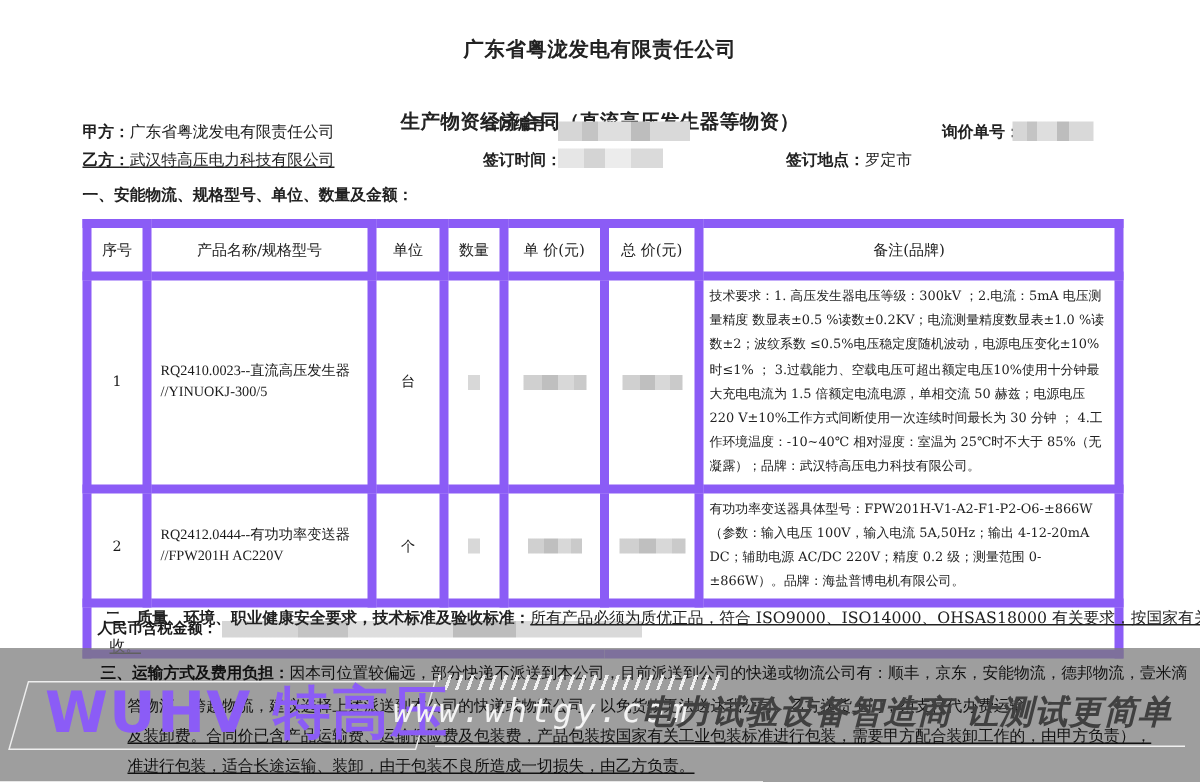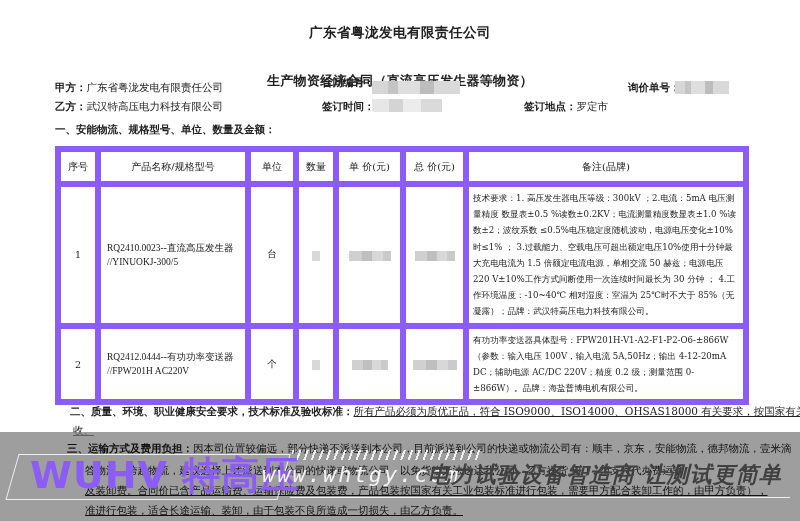--- a/index.html
+++ b/index.html
@@ -55,21 +55,21 @@
 </style>
 </head>
 <body>
 
 <div id="doc-company" class="abs title">广东省粤泷发电有限责任公司</div>
 <div id="doc-contract" class="abs title">生产物资经济合同（直流高压发生器等物资）</div>
 
 <div class="abs meta" style="left:55px; top:81px;">
   <span>甲方：</span><span class="v">广东省粤泷发电有限责任公司</span>
 </div>
-<div class="abs meta" style="left:55px; top:100px;">
+<div class="abs meta" style="left:55px; top:100px;text-decoration:underline;">
   <span>乙方：</span><span class="v">武汉特高压电力科技有限公司</span>
 </div>
 
 <div class="abs meta" style="left:322px; top:76px;">
   <span>合同编号：</span>
 </div>
 <span class="abs redact" style="left:372px; top:81px; width:88px;"></span>
 
 <div class="abs meta" style="left:322px; top:100px;">
   <span>签订时间：</span>
@@ -126,20 +126,26 @@
       <td class="c-name">
         <div>RQ2412.0444--有功功率变送器</div>
         <div>//FPW201H AC220V</div>
       </td>
       <td class="c-center">个</td>
       <td class="c-center"><span class="blur-cell q"></span></td>
       <td class="c-center"><span class="blur-cell" style="width:36px"></span></td>
       <td class="c-center"><span class="blur-cell" style="width:44px"></span></td>
       <td class="c-remark">有功功率变送器具体型号：FPW201H-V1-A2-F1-P2-O6-±866W（参数：输入电压 100V，输入电流 5A,50Hz；输出 4-12-20mA DC；辅助电源 AC/DC 220V；精度 0.2 级；测量范围 0-±866W）。品牌：海盐普博电机有限公司。</td>
     </tr>
+    <tr class="total-row">
+      <td colspan="7" class="total-label">
+        <span>人民币含税金额：</span>
+        <span class="redact" style="width:280px; height:11px;"></span>
+      </td>
+    </tr>
   </tbody>
 </table>
 
 <div class="abs para" style="left:55px; top:405px;">
   <b>二、质量、环境、职业健康安全要求，技术标准及验收标准：</b><span class="u">所有产品必须为质优正品，符合 ISO9000、ISO14000、OHSAS18000 有关要求，按国家有关标准验</span>
 </div>
 <div class="abs para" style="left:73px; top:424px;">
   <span class="u">收。</span>
 </div>
 

